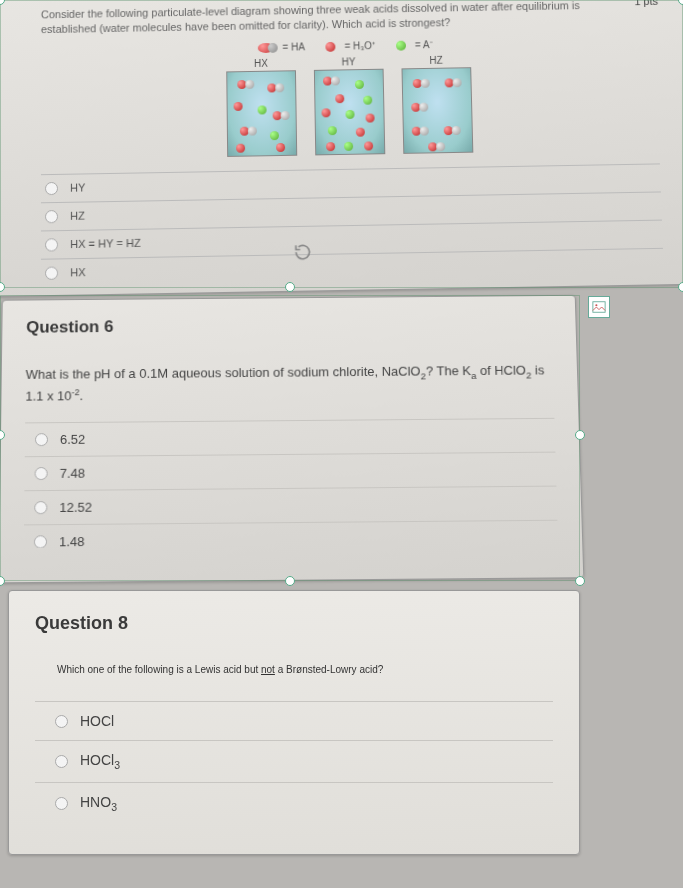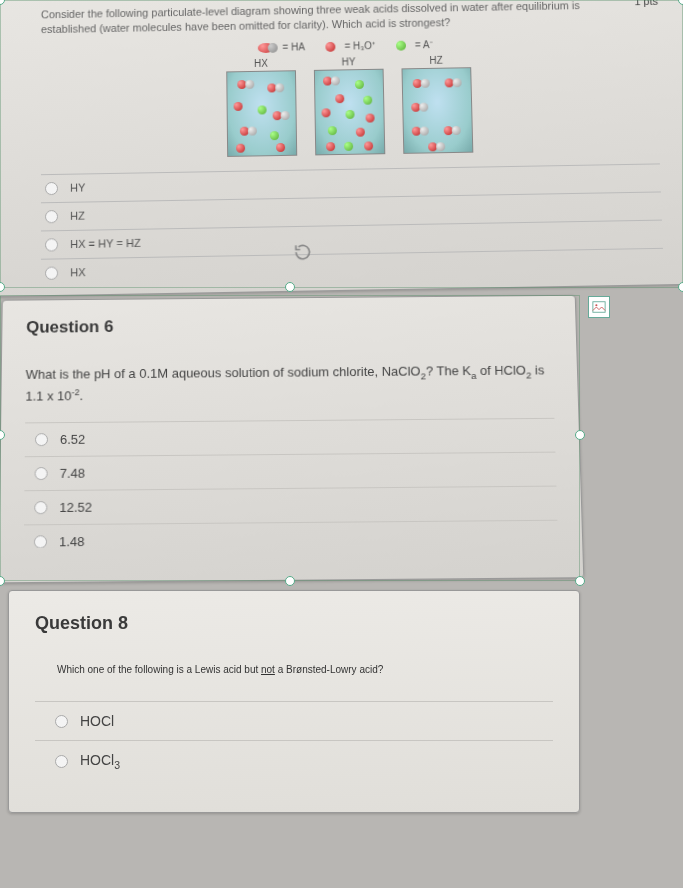--- a/index.html
+++ b/index.html
@@ -291,13 +291,17 @@
     <span>Which one of the following is a Lewis acid but </span><u>not</u><span> a Brønsted-Lowry acid?</span>
   </div>
   <div class="optrow">
       <span class="radio"></span>
       <span><span>HOCl</span></span>
     </div>
   <div class="optrow">
       <span class="radio"></span>
       <span><span>HOCl</span><sub>3</sub></span>
     </div>
+  <div class="optrow">
+      <span class="radio"></span>
+      <span><span>HNO</span><sub>3</sub></span>
+    </div>
 </div>
 
 </body></html>

